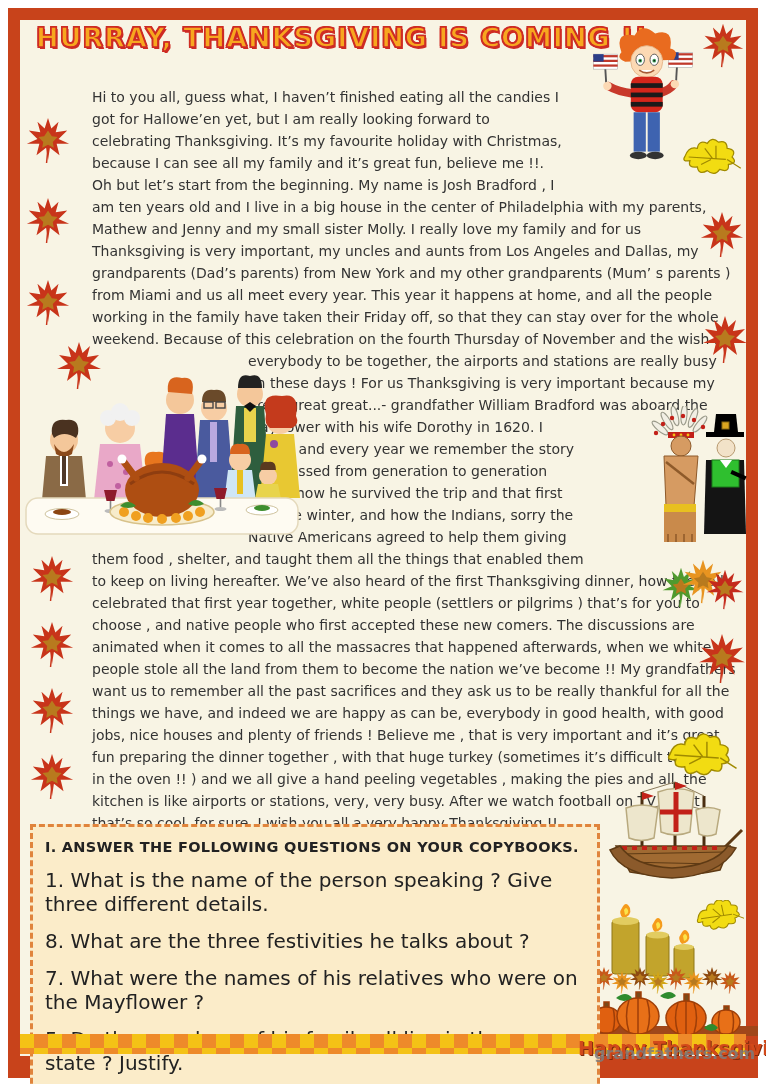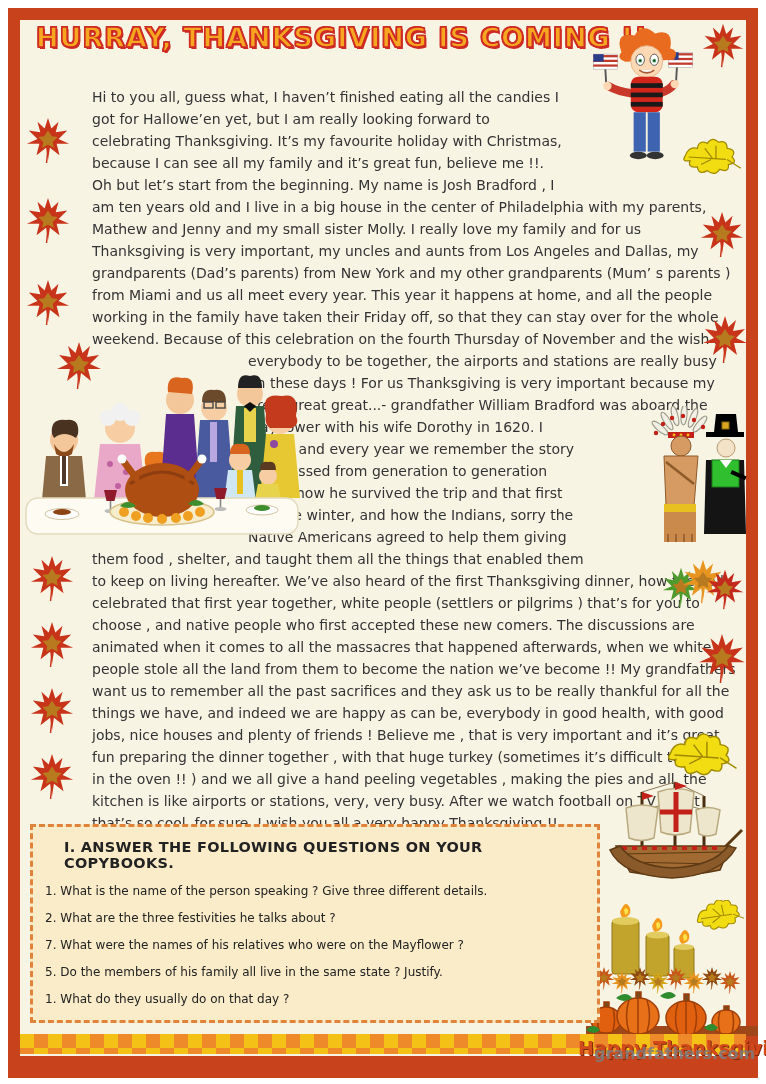--- a/index.html
+++ b/index.html
@@ -12,22 +12,22 @@
          -webkit-text-stroke:1.4px #CE2B24;
          text-shadow:1.5px 1.5px 0 #CE2B24,-1px -1px 0 #CE2B24,1px -1px 0 #CE2B24,-1px 1px 0 #CE2B24;}
   .passage{position:absolute;left:92px;top:86px;width:646px;
            font-size:14px;line-height:22px;color:#333;}
   .sp-boy{float:right;width:165px;height:110px;margin-left:8px;}
   .sp-family{float:left;width:212px;height:192px;margin-left:-66px;margin-right:10px;}
   .sp-natives{float:right;width:138px;height:152px;margin-left:8px;}
   .dec{position:absolute;}
   .qbox{position:absolute;left:30px;top:824px;width:540px;background:#FBECC9;
         border:3px dashed #E0843C;padding:12px 12px 14px 12px;color:#222;}
-  .qhead{font-size:14.5px;font-weight:bold;letter-spacing:.3px;margin-left:19px;}
-  .q{margin-top:13px;font-size:12px;}
+  .qhead{font-size:14.5px;font-weight:bold;letter-spacing:.3px;}
+  .q{margin-top:13px;font-size:20px;}
   .checker{position:absolute;left:20px;right:20px;top:1034px;height:20px;
            background-image:conic-gradient(#EE8A2A 25%,#F4C216 0 50%,#EE8A2A 0 75%,#F4C216 0);
            background-size:28px 28px;}
   .happy{position:absolute;left:578px;top:1037px;font-size:19px;font-weight:bold;
          color:#D2491A;text-shadow:1px 1px 0 #7E2A0C;white-space:nowrap;}
   .watermark{position:absolute;left:594px;top:1044px;font-size:16px;font-weight:bold;
              color:rgba(125,125,125,.85);white-space:nowrap;}
   svg{display:block;}
 </style>
 </head>
@@ -391,21 +391,21 @@
     </g>
     <path d="M30 14 Q40 6 46 14 Q38 20 30 14 Z" fill="#2E8B2E"></path>
     <path d="M74 12 Q84 4 90 12 Q82 18 74 12 Z" fill="#2E8B2E"></path>
     <path d="M0 46 Q8 38 14 46 Q8 52 0 46 Z" fill="#2E8B2E"></path>
     <path d="M118 44 Q126 36 132 44 Q126 50 118 44 Z" fill="#2E8B2E"></path>
   </svg>
 
   <div class="qbox">
     <div class="qhead">I. ANSWER THE FOLLOWING QUESTIONS ON YOUR COPYBOOKS.</div>
     <div class="q">1. What is the name of the person speaking ? Give three different details.</div>
-    <div class="q">2. What are the three festivities he talks about ?</div>
+    <div class="q">8. What are the three festivities he talks about ?</div>
     <div class="q">7. What were the names of his relatives who were on the Mayflower ?</div>
     <div class="q">5. Do the members of his family all live in the same state ? Justify.</div>
     <div class="q">1. What do they usually do on that day ?</div>
   </div>
 
   <div class="checker"></div>
 
   <div class="happy">Happy Thanksgiving</div>
   <div class="watermark">grandfathers.com</div>
 

